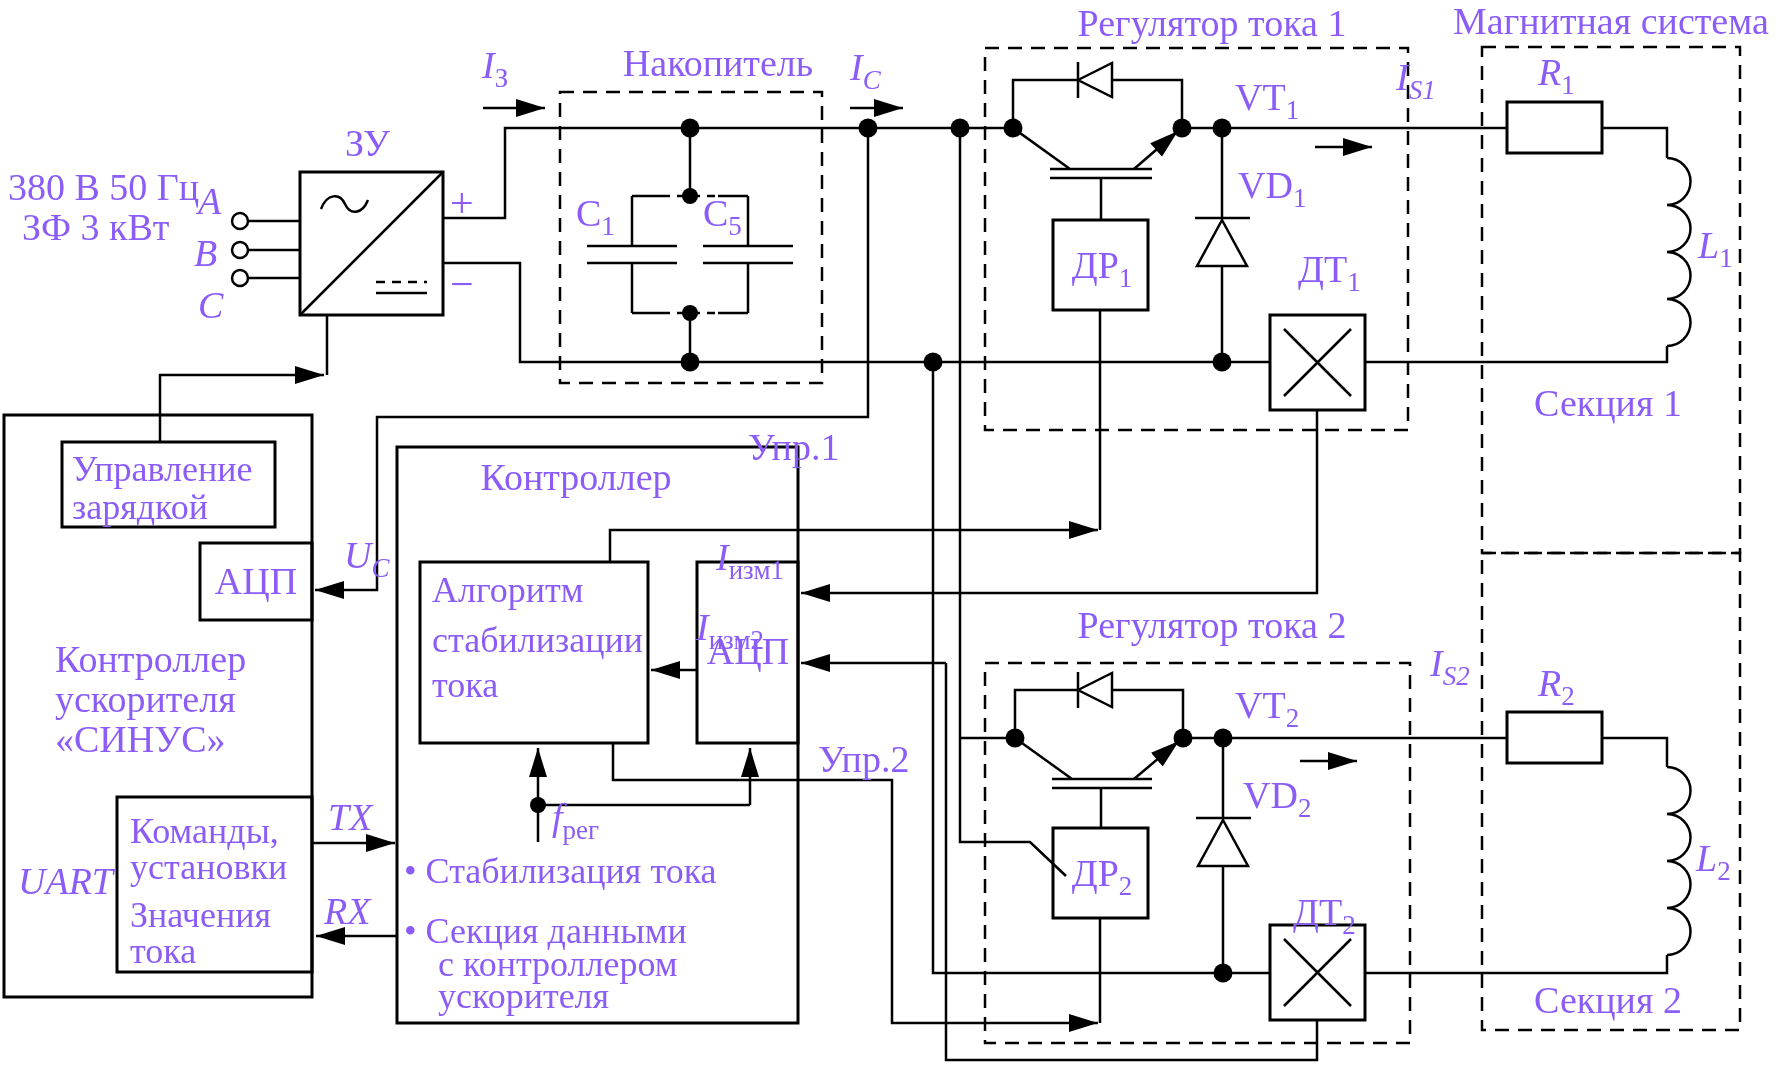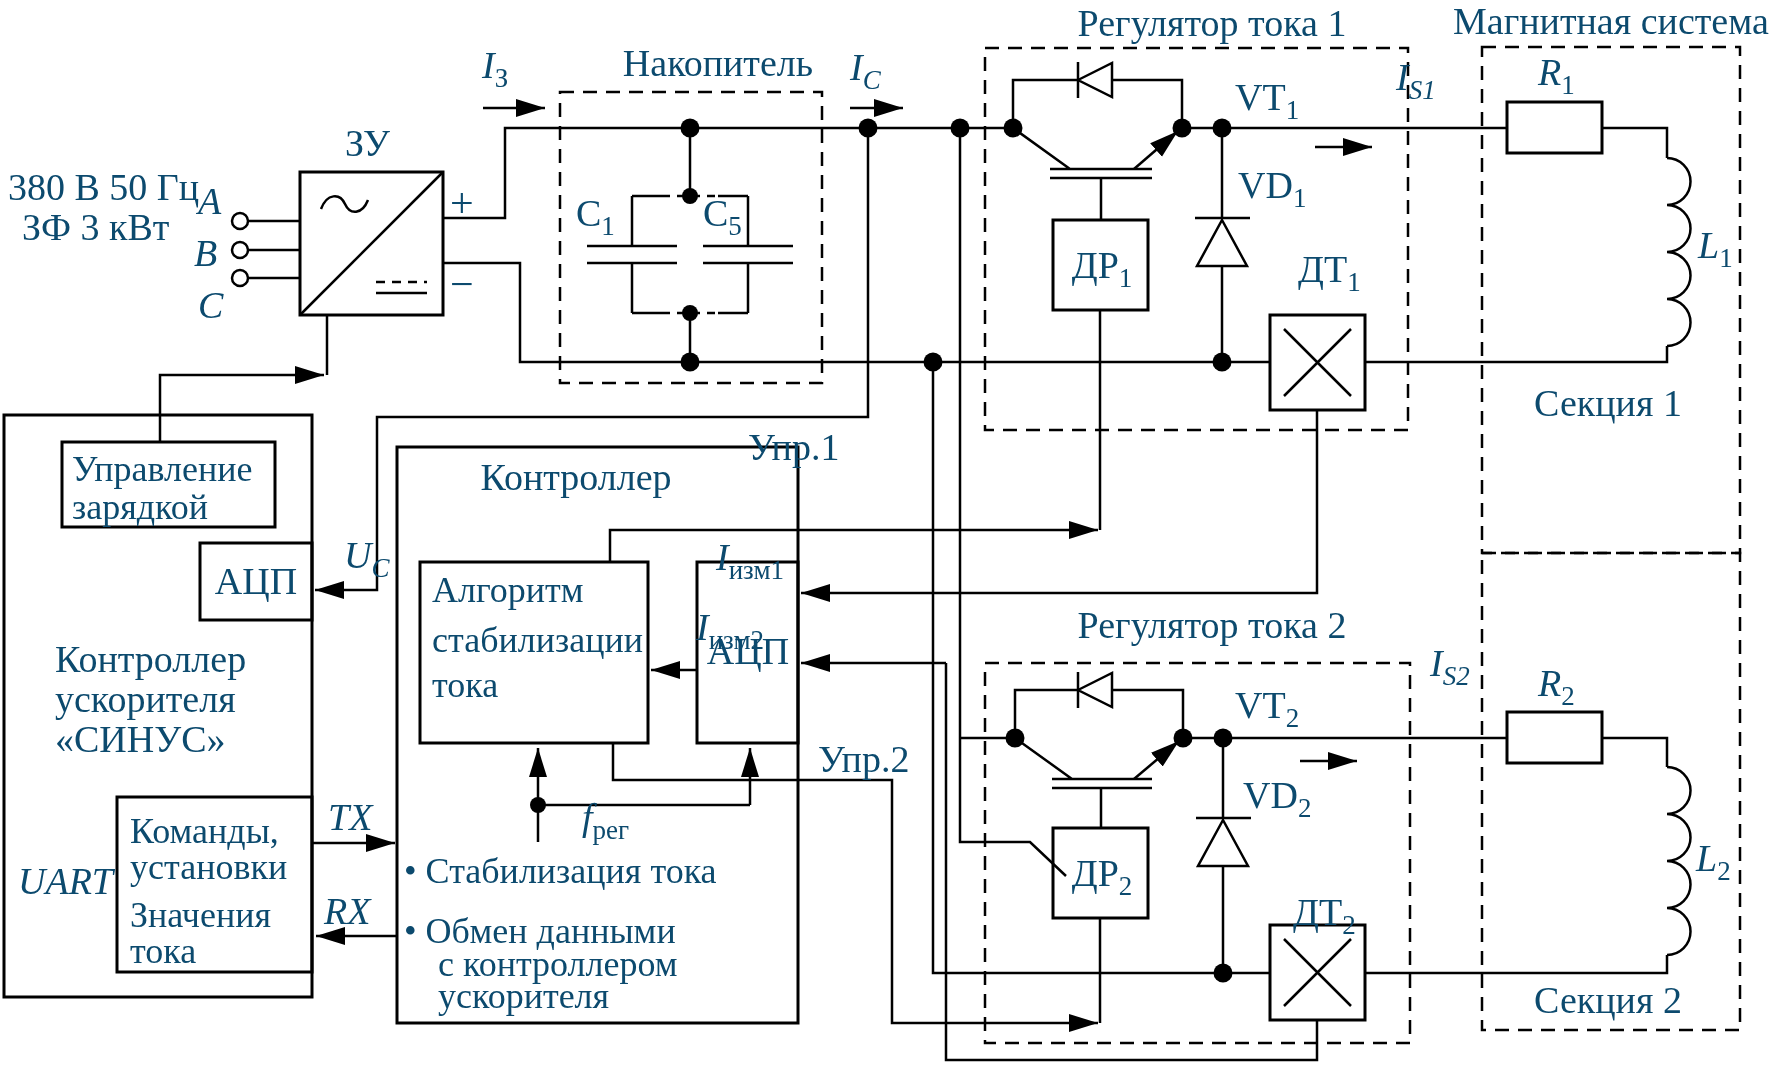--- a/index.html
+++ b/index.html
@@ -1,19 +1,19 @@
 <!DOCTYPE html>
 <html><head>
 <meta charset="utf-8">
 <style>
   html,body{margin:0;padding:0;background:#fff;}
   #stage{position:relative;width:1783px;height:1071px;background:#fff;overflow:hidden;
          font-family:"Liberation Serif","DejaVu Serif",serif;color:#000;}
   #wires{position:absolute;left:0;top:0;}
-  .lbl{position:absolute;font-size:38px;line-height:1;white-space:nowrap;color:#0c4a6e;}
+  .lbl{position:absolute;font-size:38px;line-height:1;white-space:nowrap;color:#8b5cf6;}
   .fs36{font-size:36px;line-height:1.1;}
   .fs42{font-size:42px;}
   .it{font-style:italic;}
   .sub{font-size:27px;vertical-align:-9px;}
   .subit{font-size:27px;vertical-align:-9px;font-style:italic;}
   .ctr{transform:translateX(-50%);}
 </style>
 </head>
 <body>
 
@@ -208,23 +208,23 @@
 
   <div class="lbl ctr" style="left:576px;top:458px">Контроллер</div>
   <div class="lbl fs36" style="left:432px;top:571px">Алгоритм</div>
   <div class="lbl fs36" style="left:432px;top:621px">стабилизации</div>
   <div class="lbl fs36" style="left:432px;top:666px">тока</div>
   <div class="lbl ctr" style="left:748px;top:632px">АЦП</div>
   <div class="lbl" style="left:748px;top:428px">Упр.1</div>
   <div class="lbl" style="left:818px;top:740px">Упр.2</div>
   <div class="lbl" style="left:716px;top:538px"><span class="it">I</span><span class="sub">изм1</span></div>
   <div class="lbl" style="left:696px;top:608px"><span class="it">I</span><span class="sub">изм2</span></div>
-  <div class="lbl" style="left:582px;top:798px"><span class="it">f</span><span class="sub">рег</span></div>
+  <div class="lbl" style="left:552px;top:798px"><span class="it">f</span><span class="sub">рег</span></div>
   <div class="lbl fs36" style="left:404px;top:852px"><span>•</span> <span>Стабилизация тока</span></div>
-  <div class="lbl fs36" style="left:404px;top:912px"><span>•</span> <span>Обмен данными</span></div>
+  <div class="lbl fs36" style="left:404px;top:912px"><span>•</span> <span>Секция данными</span></div>
   <div class="lbl fs36" style="left:438px;top:945px">с контроллером</div>
   <div class="lbl fs36" style="left:438px;top:977px">ускорителя</div>
 
   <div class="lbl fs36" style="left:72px;top:450px">Управление</div>
   <div class="lbl fs36" style="left:72px;top:488px">зарядкой</div>
   <div class="lbl ctr" style="left:256px;top:562px">АЦП</div>
   <div class="lbl" style="left:344px;top:536px"><span class="it">U</span><span class="subit">C</span></div>
   <div class="lbl" style="left:55px;top:640px">Контроллер</div>
   <div class="lbl" style="left:55px;top:680px">ускорителя</div>
   <div class="lbl" style="left:55px;top:720px">«СИНУС»</div>

